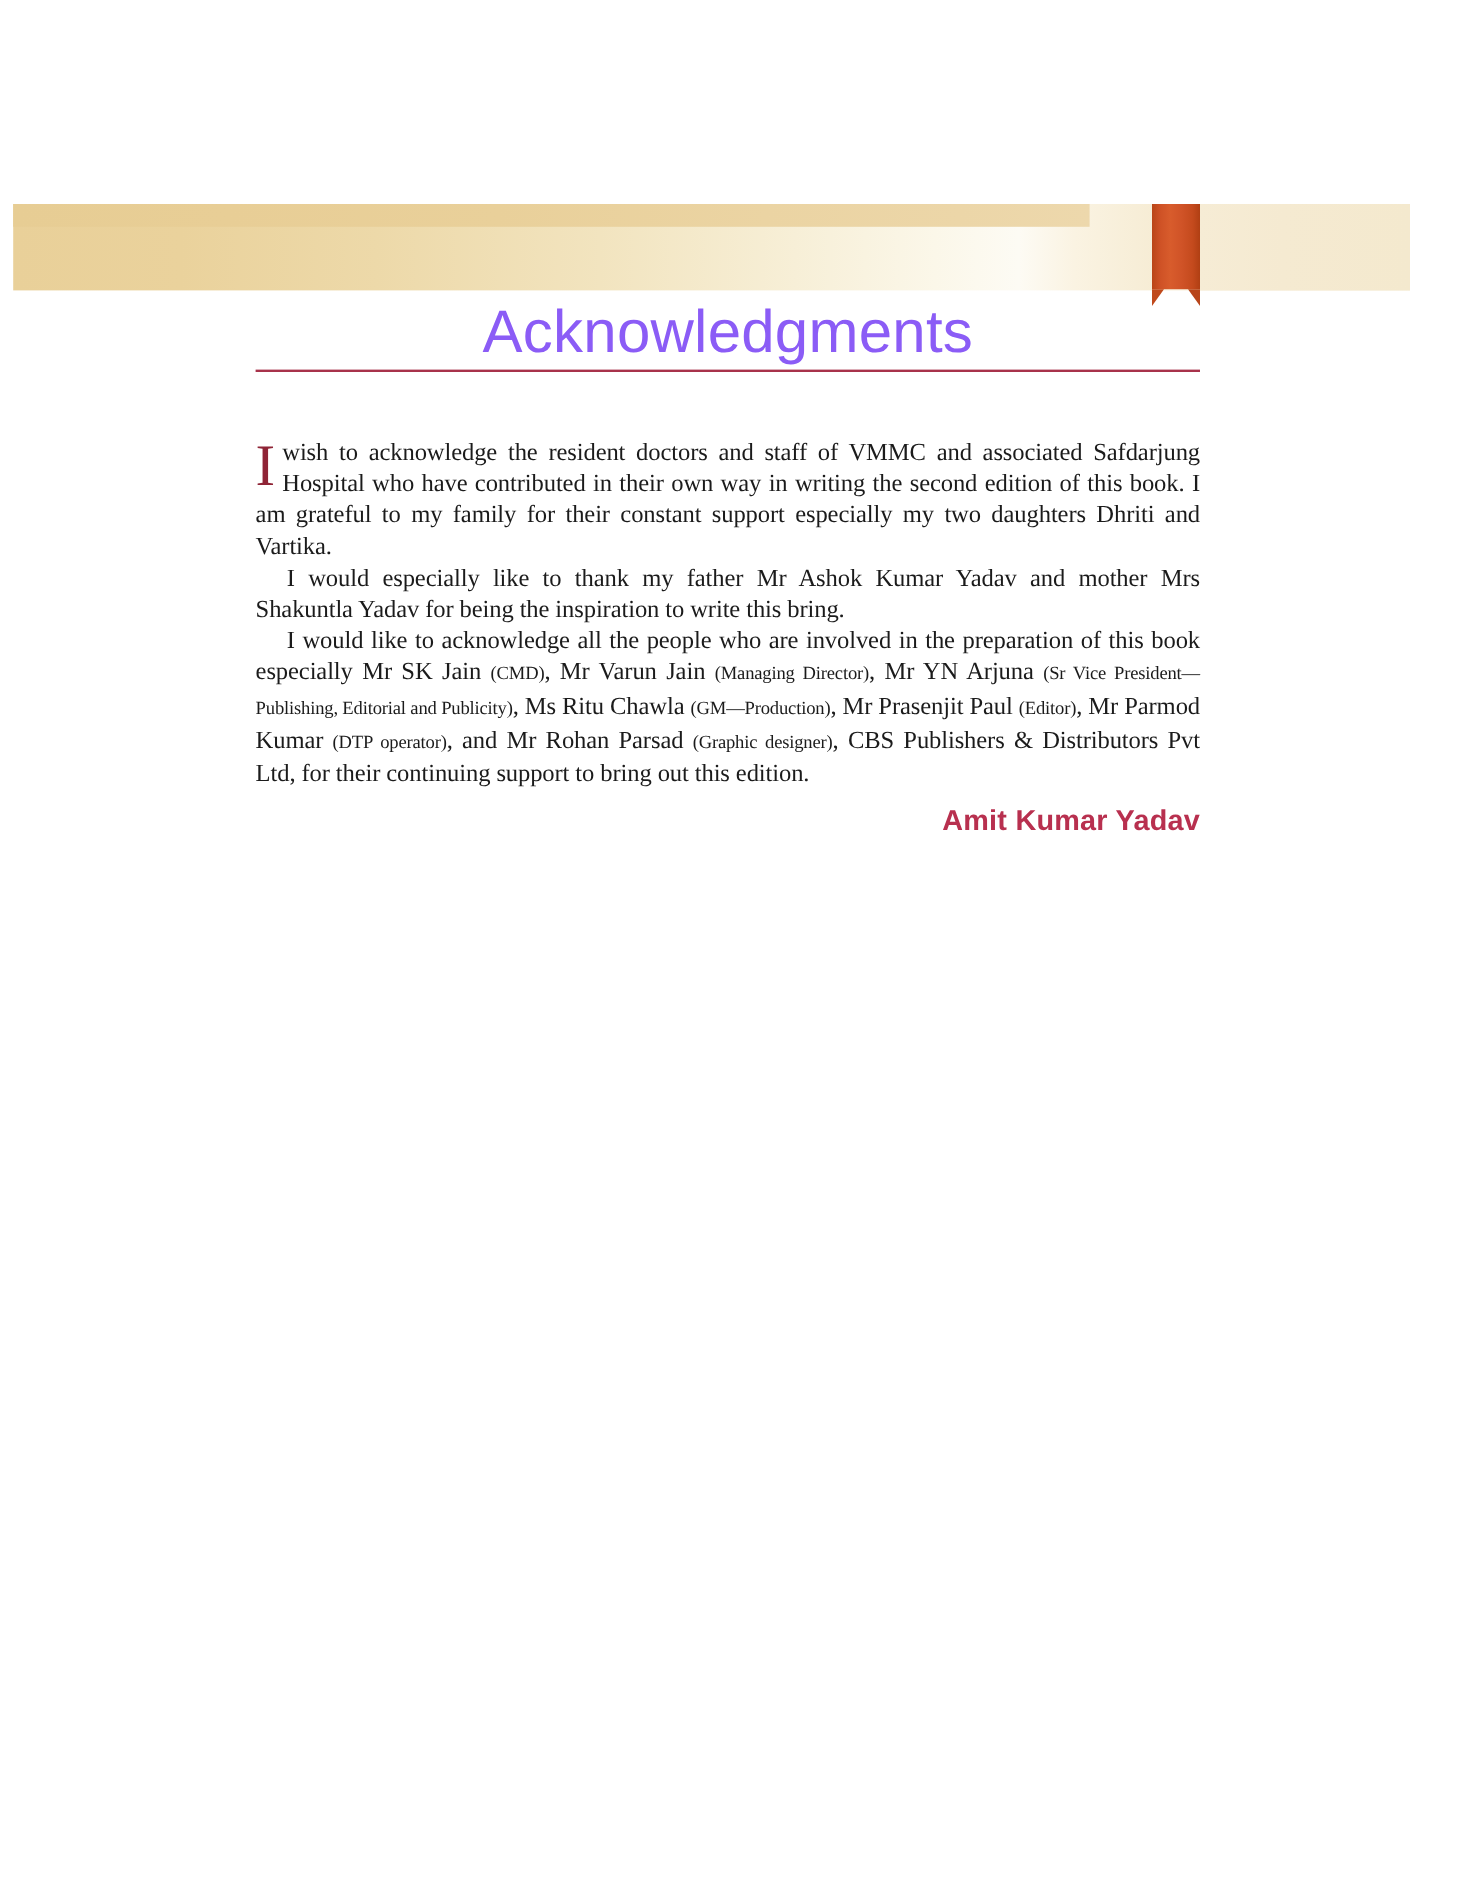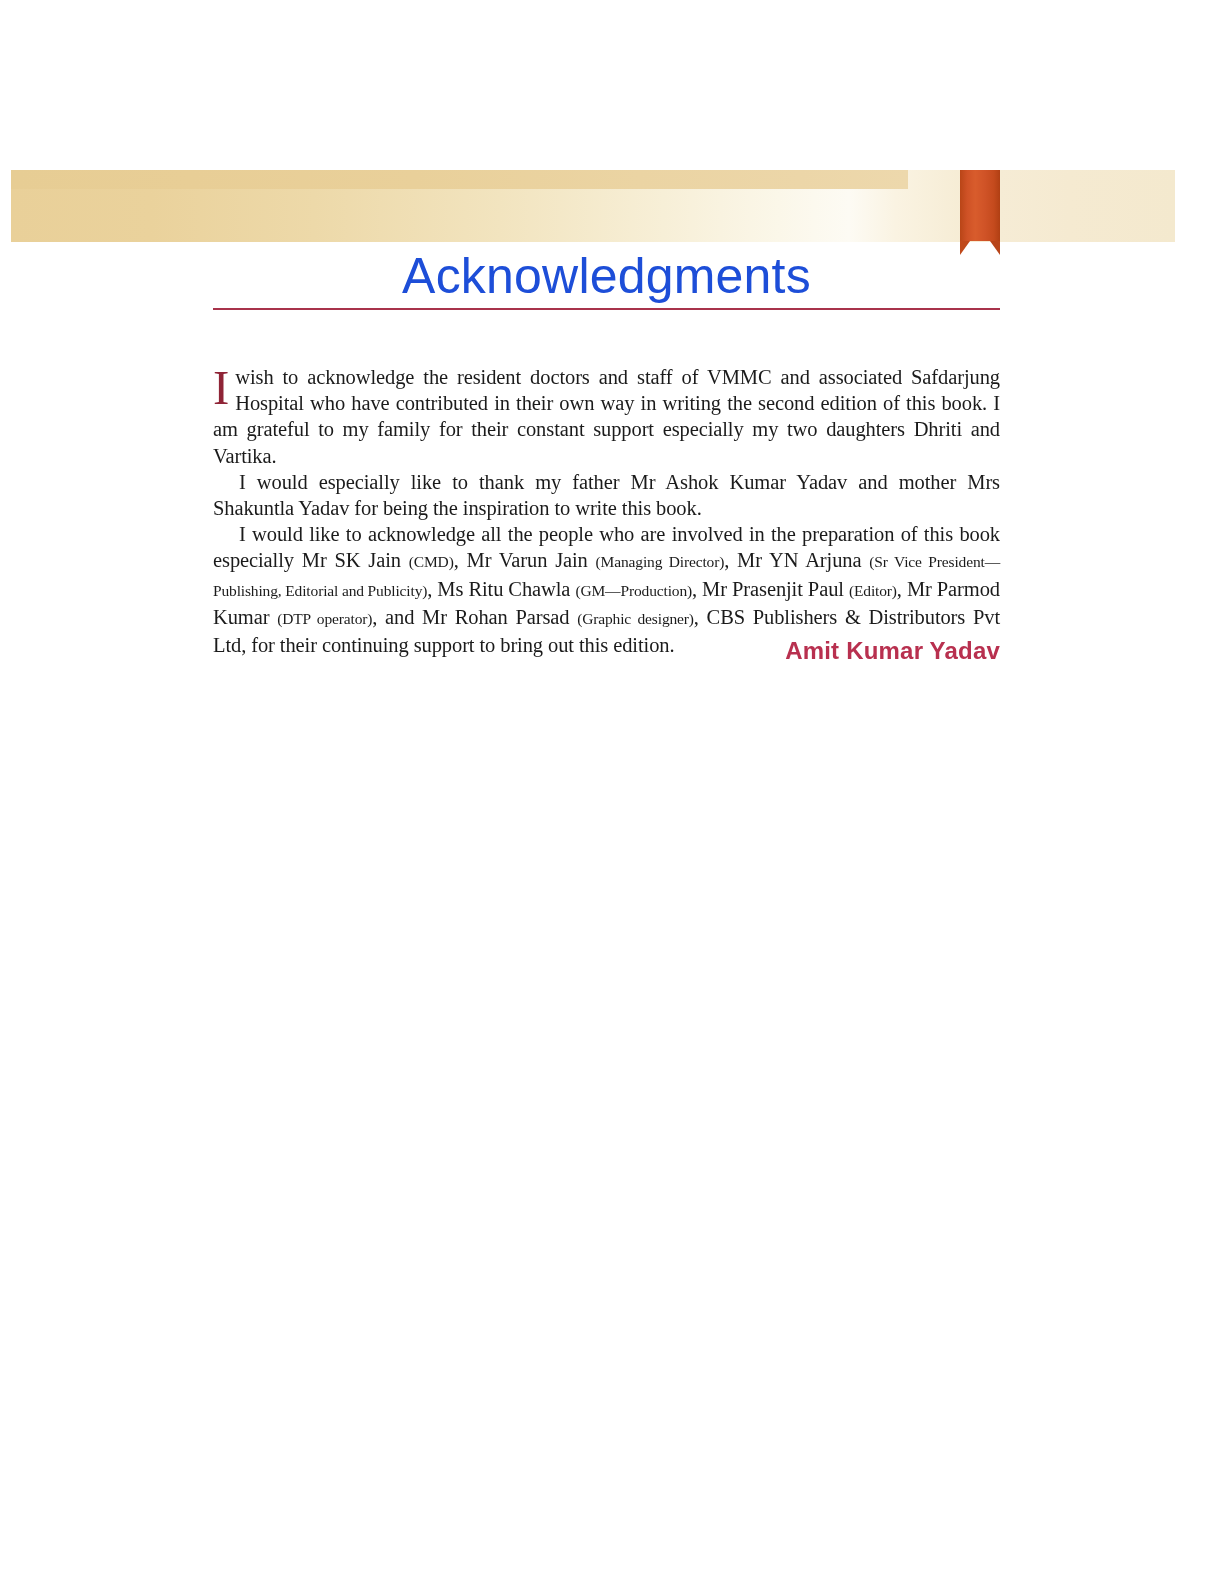--- a/index.html
+++ b/index.html
@@ -112,21 +112,21 @@
     position: absolute;
     left: 213px;
     top: 247px;
     width: 787px;
     text-align: center;
     font-family: "Liberation Sans", sans-serif;
     font-weight: 300;
     font-size: 50px;
     line-height: 58px;
     letter-spacing: 0.2px;
-    color: #1d4ed8;
+    color: #8b5cf6;
     white-space: nowrap;
   }
   #title-rule {
     position: absolute;
     left: 213px;
     top: 308px;
     width: 787px;
     height: 2px;
     background: #a8334b;
   }
@@ -165,21 +165,21 @@
   .role {
     font-size: 15.5px;
     letter-spacing: -0.15px;
     font-family: Liberation Serif, serif;
   }
 
   
   #signature {
     position: absolute;
     left: 213px;
-    top: 637px;
+    top: 671px;
     width: 787px;
     text-align: right;
     font-family: "Liberation Sans", sans-serif;
     font-weight: bold;
     font-size: 24px;
     letter-spacing: 0.2px;
     color: #b8304f;
   }
 </style>
 </head>
@@ -198,19 +198,19 @@
 
 <div id="page-title">Acknowledgments</div>
 <div id="title-rule"></div>
 
 <div id="body-column">
 
   <p class="para first">
     <span class="dropcap">I</span><span>wish to acknowledge the resident doctors and staff of VMMC and associated Safdarjung Hospital who have contributed in their own way in writing the second edition of this book. I am grateful to my family for their constant support especially my two daughters Dhriti and Vartika.</span>
   </p>
 
-  <p class="para indent"><span>I would especially like to thank my father Mr Ashok Kumar Yadav and mother Mrs Shakuntla Yadav for being the inspiration to write this book.</span></p>
+  <p class="para indent"><span>I would especially like to thank my father Mr Ashok Kumar Yadav and mother Mrs Shakuntla Yadav for being the inspiration to write this bring.</span></p>
 
   <p class="para indent"><span>I would like to acknowledge all the people who are involved in the preparation of this book especially Mr SK Jain </span><span class="role">(CMD)</span><span>, Mr Varun Jain </span><span class="role">(Managing Director)</span><span>, Mr YN Arjuna </span><span class="role">(Sr Vice President—Publishing, Editorial and Publicity)</span><span>, Ms Ritu Chawla </span><span class="role">(GM—Production)</span><span>, Mr Prasenjit Paul </span><span class="role">(Editor)</span><span>, Mr Parmod Kumar </span><span class="role">(DTP operator)</span><span>, and Mr Rohan Parsad </span><span class="role">(Graphic designer)</span><span>, CBS Publishers &amp; Distributors Pvt Ltd, for their continuing support to bring out this edition.</span></p>
 
 </div>
 
 <div id="signature">Amit Kumar Yadav</div>
 
 </body></html>

